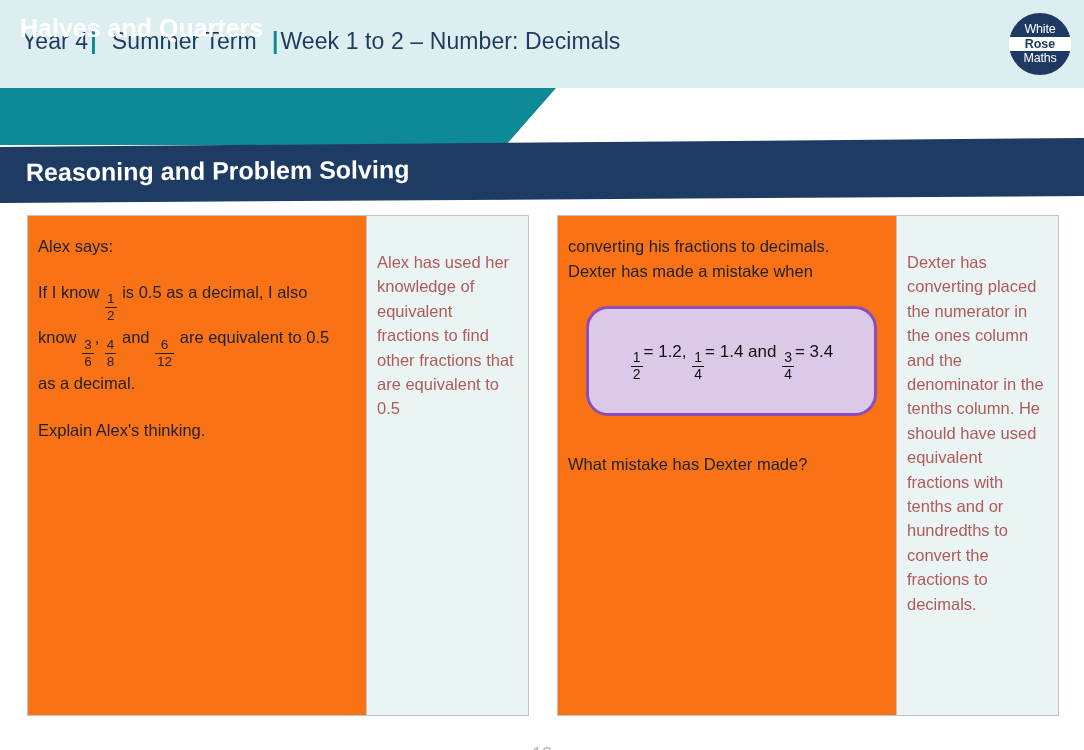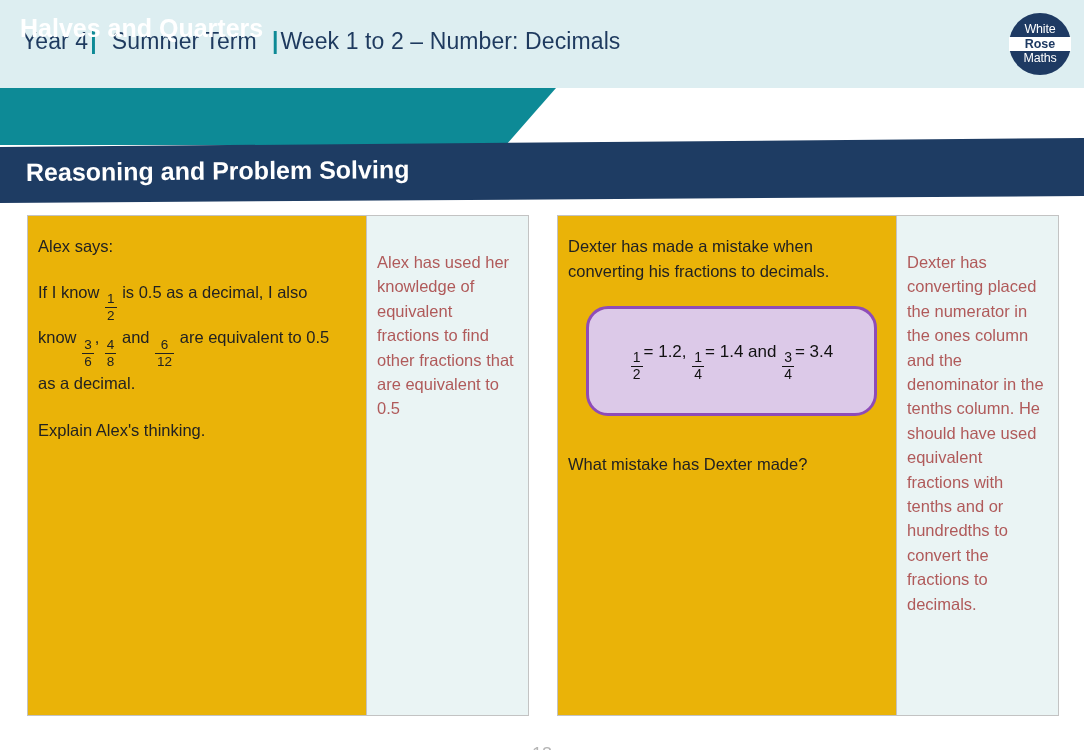--- a/index.html
+++ b/index.html
@@ -112,21 +112,21 @@
     box-sizing: border-box;
     display: flex;
   }
   .panel-left  { left: 27px;  width: 502px; }
   .panel-right { left: 557px; width: 502px; }
 
   .question {
     width: 338px;
     box-sizing: border-box;
     padding: 18px 14px 0 10px;
-    background: #eab308;
+    background: #f97316;
     position: relative;
   }
   .answer {
     flex: 1;
     box-sizing: border-box;
     padding: 34px 10px 0 10px;
     background: #eaf4f4;
     border-left: 1px solid #c3c3c3;
     color: #b05a5a;
     font-size: 16.5px;
@@ -257,22 +257,22 @@
     </div>
   </div>
 
   <div class="answer">Alex has used her knowledge of equivalent fractions to find other fractions that are equivalent to 0.5</div>
 </div>
 
 <div class="panel panel-right">
   <div class="question">
     <div class="q-text">
       <div>
+        <span class="q-line">converting his fractions to decimals.</span>
         <span class="q-line">Dexter has made a mistake when</span>
-        <span class="q-line">converting his fractions to decimals.</span>
       </div>
 
       <div class="speech-box">
         <div class="speech-text">
           <span class="frac">
             <span class="num">1</span>
             <span class="den">2</span>
           </span><span>= 1.2,</span>
           <span class="frac">
             <span class="num">1</span>

